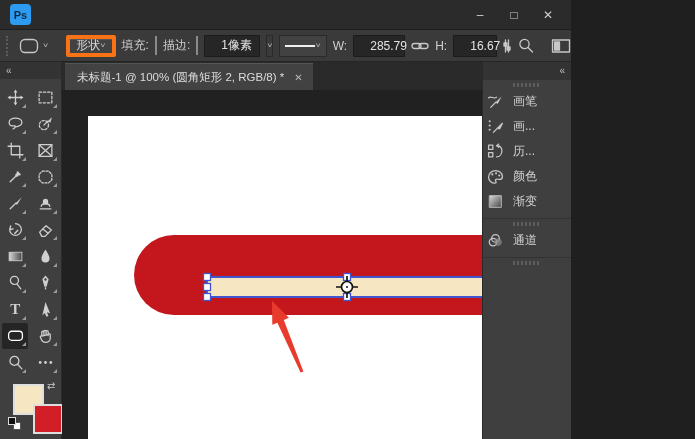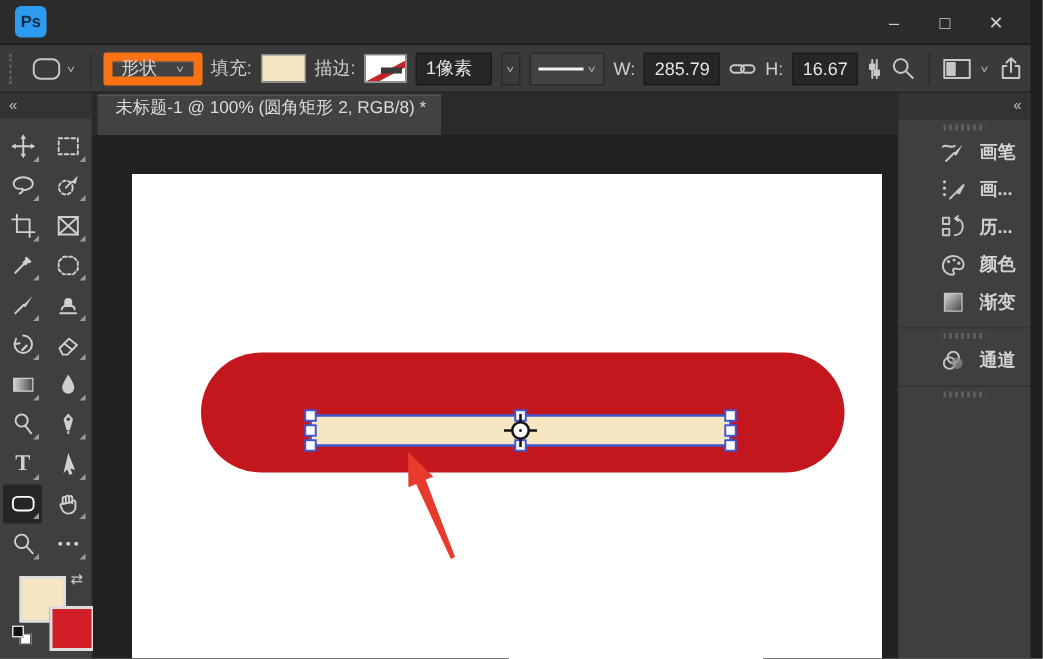--- a/index.html
+++ b/index.html
@@ -1,18 +1,18 @@
 <!DOCTYPE html>
 <html style="--fill-cream: #F6E7C2; --pill-red: #C4161D; --arrow-red: #E83B2E; --selection-blue: #4156CE; --background-swatch-red: #D21E26; --ps-logo-blue: #2D9BF0;"><head>
 <meta charset="utf-8">
 <style>
   * { margin:0; padding:0; box-sizing:border-box; }
   html,body { width:695px; height:439px; overflow:hidden; background:#1f1f1f;
               font-family:"Liberation Sans", sans-serif; }
-  .app { position:relative; width:687px; height:439px; display:flex; flex-direction:column;
+  .app { position:relative; width:571px; height:439px; display:flex; flex-direction:column;
          color:#d6d6d6; font-size:12px; }
 
   
   .menu-bar { height:30px; background:#2b2b2b; display:flex; align-items:center;
               padding:0 6px; flex:none; border-bottom:1px solid #1d1d1d; }
   .ps-logo { width:21px; height:21px; border-radius:4px; background:var(--ps-logo-blue);
              color:#0c2b46; font-weight:bold; font-size:11px; display:flex;
              align-items:center; justify-content:center; margin:0 10px 0 4px; }
   .menu-items { display:flex; align-items:center; height:100%; }
   .menu-item { padding:4px 9px; font-size:12.5px; color:#d8d8d8; border:1px solid transparent; }
@@ -23,30 +23,30 @@
 
   
   .options-bar { height:32px; background:#3a3a3a; display:flex; align-items:center;
                  padding:0 4px; flex:none; border-bottom:1px solid #252525; gap:6px;
                  white-space:nowrap; overflow:hidden; }
   .grip-v { width:4px; height:20px; border-left:2px dotted #5c5c5c; margin:0 2px; }
   .sep-v { width:1px; height:22px; background:#2c2c2c; margin:0 2px; }
   .opt-label { color:#cfcfcf; font-size:12px; }
   .tool-preset { display:flex; align-items:center; gap:3px; padding:0 2px; }
   .chev { color:#bdbdbd; font-size:9px; transform:scaleY(.8); }
-  .mode-select { width:72px; height:22px; background:#424242; border:6px solid #f97316;
+  .mode-select { width:72px; height:22px; background:#424242; border:4px solid #f97316;
                  box-shadow:inset 0 1px 0 #555; border-radius:2px; display:flex;
                  align-items:center; justify-content:space-between; padding:0 6px; }
   .fill-swatch { width:34px; height:19px; background:var(--fill-cream); border:1px solid #8a8a8a; }
   .stroke-swatch { width:32px; height:19px; background:#fff; border:1px solid #8a8a8a; position:relative; overflow:hidden; }
   .stroke-swatch i { position:absolute; left:-4px; top:8px; width:44px; height:4px;
                      background:#c4242b; transform:rotate(-28deg); }
   .stroke-swatch b { position:absolute; left:10px; top:8px; width:14px; height:4px; background:#3a3a3a; }
   .num-field { height:22px; background:#262626; border:1px solid #1b1b1b; color:#e4e4e4;
-               display:flex; align-items:center; padding:0 6px; font-size:12px; border-radius:1px; }
+               display:flex; align-items:center; padding:0 16px; font-size:12px; border-radius:1px; }
   .mini-drop { height:22px; width:15px; background:#3a3a3a; border:1px solid #2a2a2a;
                display:flex; align-items:center; justify-content:center; }
   .line-style { height:22px; width:56px; background:#424242; border:1px solid #2a2a2a;
                 display:flex; align-items:center; justify-content:space-between; padding:0 5px; }
   .line-style .line { width:30px; height:2px; background:#f0f0f0; }
   .obar-icon { display:flex; align-items:center; justify-content:center; width:20px; height:22px; }
   svg.oi { stroke:#c8c8c8; fill:none; stroke-width:1.3; stroke-linecap:round; stroke-linejoin:round; }
 
   
   .main { flex:1; display:flex; min-height:0; }
@@ -78,39 +78,39 @@
                          background:#fff; border:1px solid #555; }
   .default-swatches .b { position:absolute; left:0; top:0; width:8px; height:8px;
                          background:#111; border:1px solid #ddd; }
   .swap-arrows { position:absolute; left:47px; top:-4px; color:#c9c9c9; font-size:10px; }
 
   
   .doc-area { flex:1; display:flex; flex-direction:column; min-width:0; }
   .tab-bar { height:28px; background:#2a2a2a; display:flex; align-items:flex-end; flex:none; }
   .doc-tab { height:27px; background:#424242; display:flex; align-items:center; gap:10px;
              padding:0 10px 0 12px; margin-left:3px; font-size:11.5px; color:#dcdcdc;
-             border-top:1px solid #555;flex-direction:column; }
+             border-top:1px solid #555; }
   .doc-tab .close { color:#b9b9b9; font-size:10px; }
   .pasteboard { flex:1; background:#212121; position:relative; overflow:hidden; }
   .canvas { position:absolute; left:26px; top:26px; width:500px; height:324px; background:#fff; }
   .canvas svg { position:absolute; inset:0; }
   .pill { fill:var(--pill-red); }
   .shape-bar { fill:var(--fill-cream); stroke:var(--selection-blue); stroke-width:1.8; }
   .handle { fill:#ffffff; stroke:var(--selection-blue); stroke-width:1.3; }
   .target { stroke:#141414; fill:none; stroke-width:1.7; }
   .annotation-arrow { fill:var(--arrow-red); }
 
   
   .dock { width:89px; background:#3f3f3f; flex:none; border-left:1px solid #2a2a2a;
           display:flex; flex-direction:column; }
   .dock .panel-head { justify-content:flex-end; }
   .dock-group { border-top:1px solid #333; padding-bottom:4px; }
   .dock-group:first-of-type { border-top:none; }
-  .dock-item { height:25px; display:flex; align-items:center; gap:9px; padding-left:28px;
-               color:#d2d2d2; font-size:12px;font-weight:bold; }
+  .dock-item { height:25px; display:flex; align-items:center; gap:9px; padding-left:4px;
+               color:#d2d2d2; font-size:12px; }
   svg.di { stroke:#c6c6c6; fill:none; stroke-width:1.2; stroke-linecap:round; stroke-linejoin:round; flex:none; }
 </style>
 </head>
 <body>
 
 <div class="app">
 
   <div class="menu-bar">
     <div class="ps-logo">Ps</div>
     <div class="win-controls">

